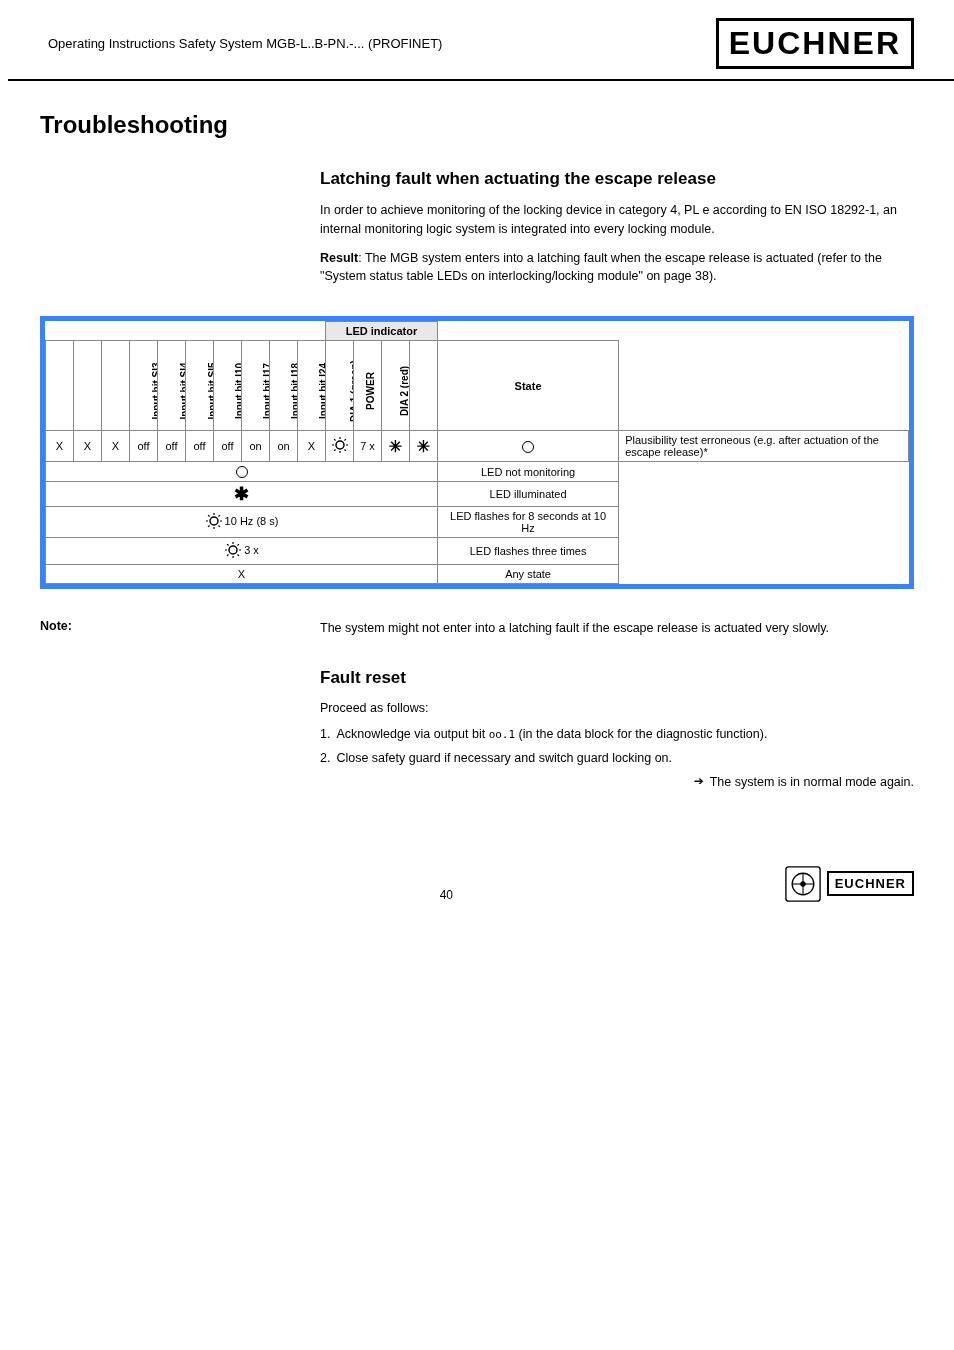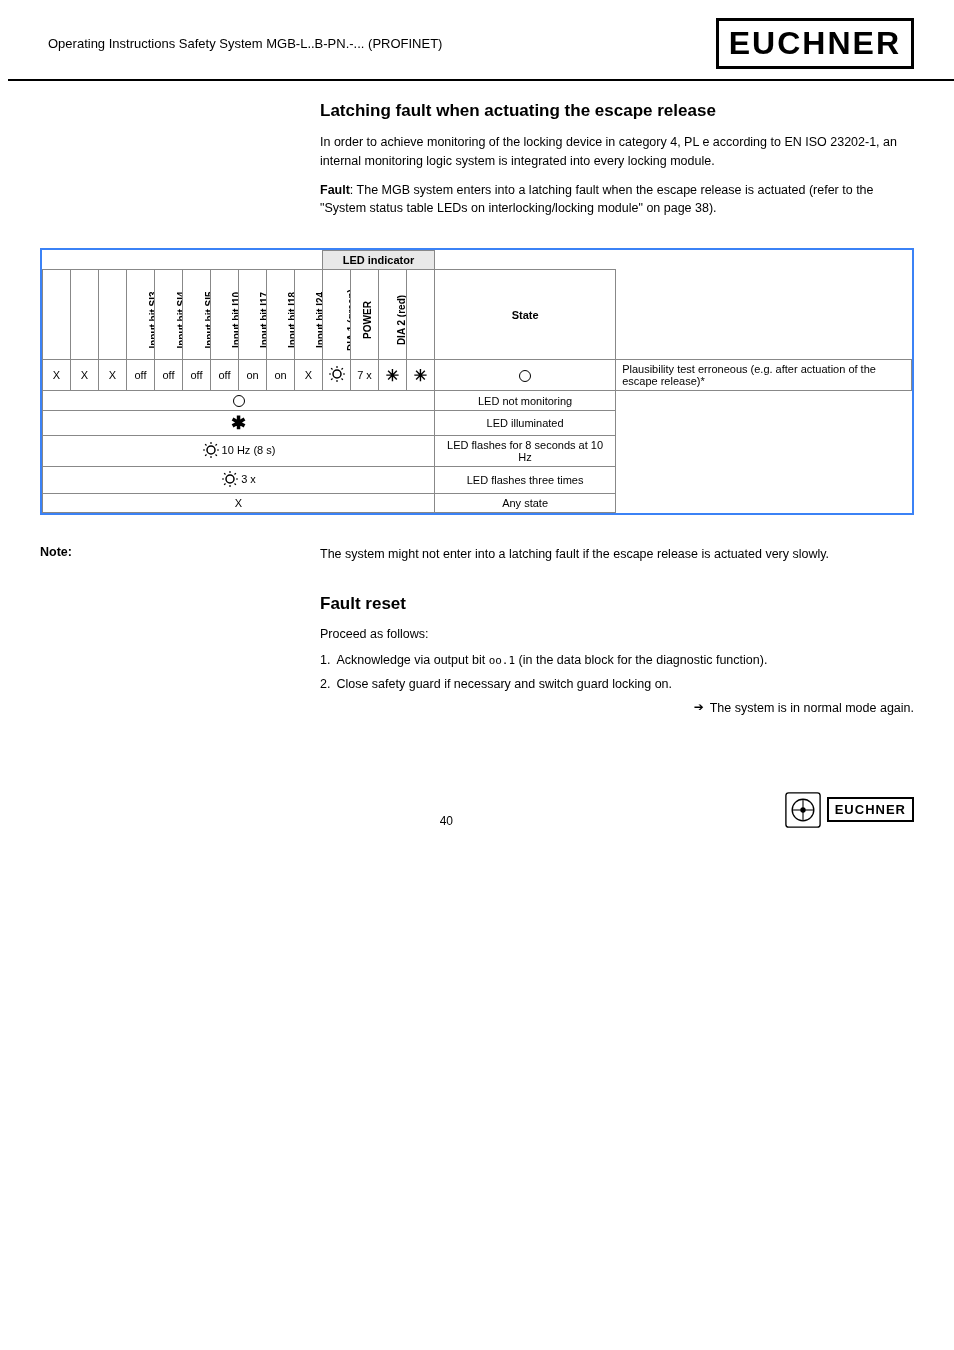--- a/index.html
+++ b/index.html
@@ -71,21 +71,21 @@
       line-height: 1.5;
       margin-bottom: 10px;
     }
     .subsection-text strong {
       font-weight: bold;
     }
 
     
     .table-wrapper {
       margin: 20px 0 30px 0;
-      border: 2px solid #3b82f6;
+      border: 5px solid #3b82f6;
       overflow: hidden;
     }
 
     table.main-table {
       border-collapse: collapse;
       width: 100%;
       font-size: 11px;
     }
 
     table.main-table th, table.main-table td {
@@ -272,28 +272,29 @@
 </head>
 <body>
 
 <div class="header">
   <span class="header-title">Operating Instructions Safety System MGB-L..B-PN.-... (PROFINET)</span>
   <div class="brand-logo">EUCHNER</div>
 </div>
 
 <div class="content">
 
+  <h1 class="section-title">Troubleshooting</h1>
 
   <div class="subsection">
     <div class="subsection-left"></div>
     <div class="subsection-right">
       <h2 class="subsection-heading">Latching fault when actuating the escape release</h2>
-      <p class="subsection-text">In order to achieve monitoring of the locking device in category 4, PL e according to EN ISO 23202-1, an internal monitoring logic system is integrated into every locking module.</p>
+      <p class="subsection-text">In order to achieve monitoring of the locking device in category 4, PL e according to EN ISO 18292-1, an internal monitoring logic system is integrated into every locking module.</p>
       <p class="subsection-text">
-        <strong>Fault</strong><span>: The MGB system enters into a latching fault when the escape release is actuated (refer to the "System status table LEDs on interlocking/locking module" on page 38).</span>
+        <strong>Result</strong><span>: The MGB system enters into a latching fault when the escape release is actuated (refer to the "System status table LEDs on interlocking/locking module" on page 38).</span>
       </p>
     </div>
   </div>
 
   <div class="table-wrapper">
     <table class="main-table">
       <thead>
 
         <tr>
           <th colspan="10" style="border:none;background:#fff;"></th>

